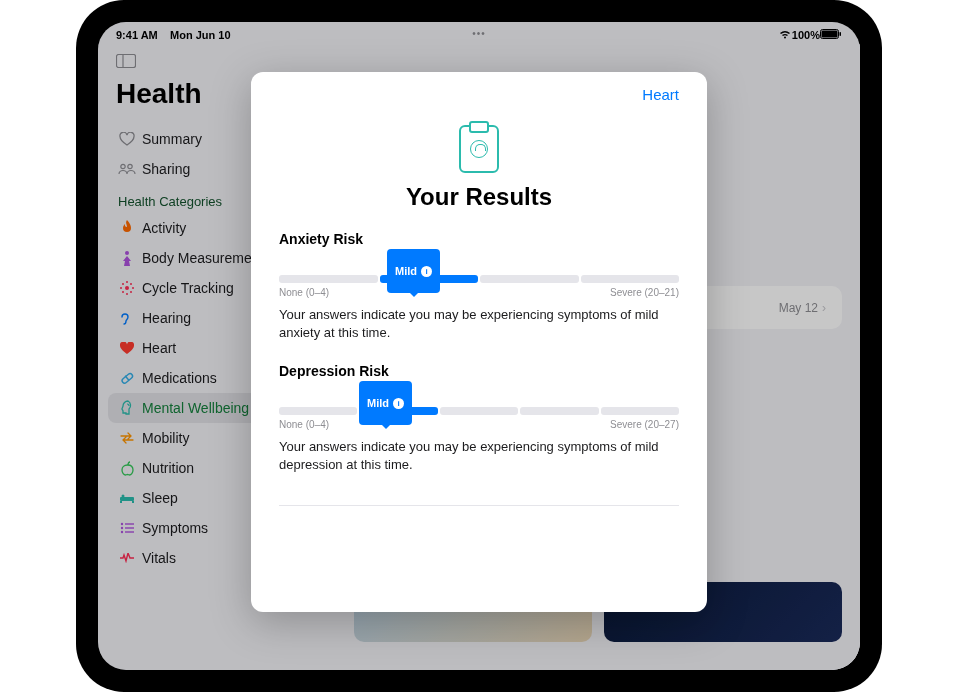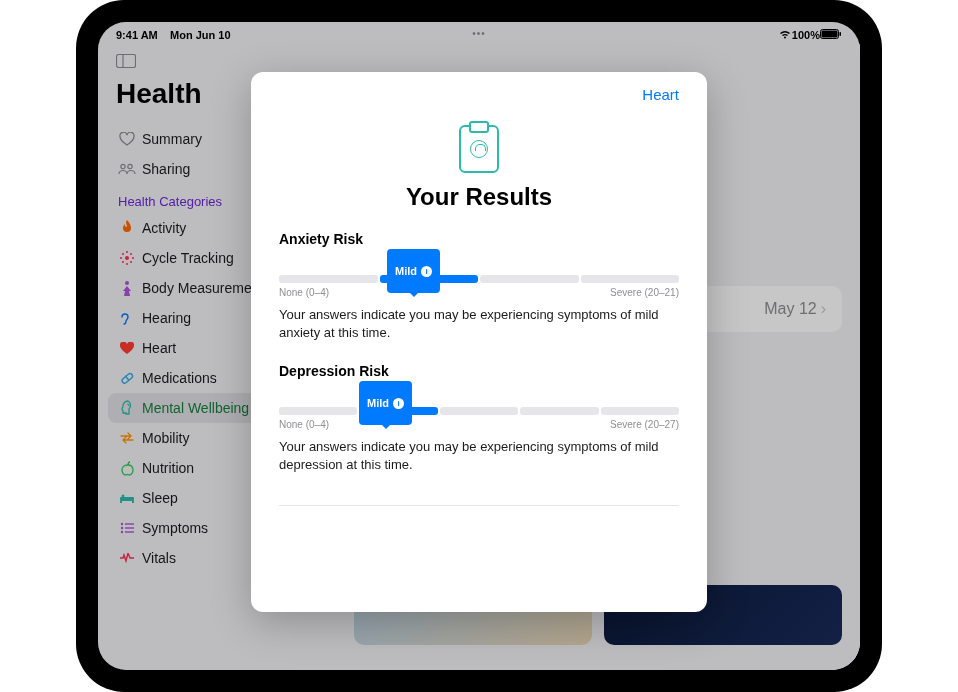--- a/index.html
+++ b/index.html
@@ -27,30 +27,30 @@
   
   .layout { display: flex; height: 100%; padding-top: 22px; }
   .sidebar { width: 238px; padding: 10px 10px 0 10px; overflow: hidden; }
   .main { flex: 1; background: #f2f2f7; position: relative; padding: 12px 18px; overflow: hidden; }
 
   .sidebar-title { font-size: 28px; font-weight: 700; margin: 6px 8px 14px 8px; }
   .sidebar-item {
     display: flex; align-items: center; gap: 6px; padding: 7px 10px; border-radius: 8px; font-size: 14px; color: #1c1c1e;
   }
   .sidebar-item.selected { background: #e1e1e6; color: #15803d; }
-  .sidebar-section-label { font-size: 13px; color: #6d28d9; margin: 10px 10px 4px 10px; }
+  .sidebar-section-label { font-size: 13px; color: #14532d; margin: 10px 10px 4px 10px; }
   .sidebar-group { margin-bottom: 4px; }
   .sidebar-icon { width: 18px; display: flex; justify-content: center; }
   .sidebar-toggle-icon { color: #8e8e93; margin: 0 8px 6px 8px; font-size: 16px; }
 
   .main-card {
     background: #fff; border-radius: 10px; padding: 14px 16px; margin-bottom: 14px;
     display: flex; justify-content: space-between; align-items: center; font-size: 13px; color: #333;
   }
-  .main-card .date { color: #8e8e93; font-size: 16px; display:flex; align-items:center; gap:4px;}
+  .main-card .date { color: #8e8e93; font-size: 12px; display:flex; align-items:center; gap:4px;}
   .main-heading { font-size: 18px; font-weight: 700; margin: 10px 4px 8px 4px; }
 
   .article-strip { display: flex; gap: 12px; }
   .article-tile { flex:1; height: 60px; border-radius: 10px; background: linear-gradient(135deg,#bcd4e6,#e8d5b5); }
   .article-tile.dark { background: linear-gradient(135deg,#0a1a3a,#1a2a5a); }
 
   
   .dim { position: absolute; inset: 0; background: rgba(0,0,0,0.22); }
 
   
@@ -168,45 +168,45 @@
 
         <div class="sidebar-item">
           <span class="sidebar-icon c-orange">
             <svg width="12" height="16" viewBox="0 0 12 16">
                 <path d="M6 0s4 4 4 8a4 4 0 11-8 0c0-2 1-3 2-4-0.5 2 0.5 3 2 3 0-3-2-4 0-7z" fill="#ff6a00"></path>
               </svg>
           </span>
           <span>Activity</span>
         </div>
         <div class="sidebar-item">
+          <span class="sidebar-icon c-purple">
+            <svg width="12" height="16" viewBox="0 0 12 16">
+                <circle cx="6" cy="3" r="2" fill="#af52de"></circle>
+                <path d="M6 6l-4 5h2l-1 5h6l-1-5h2z" fill="#af52de"></path>
+              </svg>
+          </span>
+          <span>Body Measurements</span>
+        </div>
+        <div class="sidebar-item">
           <span class="sidebar-icon c-pink">
             <svg width="16" height="16" viewBox="0 0 16 16">
                 <circle cx="8" cy="8" r="2" fill="#ff2d55"></circle>
                 <circle cx="8" cy="2" r="1" fill="#ff2d55"></circle>
                 <circle cx="8" cy="14" r="1" fill="#ff2d55"></circle>
                 <circle cx="2" cy="8" r="1" fill="#ff2d55"></circle>
                 <circle cx="14" cy="8" r="1" fill="#ff2d55"></circle>
                 <circle cx="4" cy="4" r="1" fill="#ff2d55"></circle>
                 <circle cx="12" cy="4" r="1" fill="#ff2d55"></circle>
                 <circle cx="4" cy="12" r="1" fill="#ff2d55"></circle>
                 <circle cx="12" cy="12" r="1" fill="#ff2d55"></circle>
               </svg>
           </span>
           <span>Cycle Tracking</span>
         </div>
         <div class="sidebar-item">
-          <span class="sidebar-icon c-purple">
-            <svg width="12" height="16" viewBox="0 0 12 16">
-                <circle cx="6" cy="3" r="2" fill="#af52de"></circle>
-                <path d="M6 6l-4 5h2l-1 5h6l-1-5h2z" fill="#af52de"></path>
-              </svg>
-          </span>
-          <span>Body Measurements</span>
-        </div>
-        <div class="sidebar-item">
           <span class="sidebar-icon c-blue">
             <svg width="12" height="16" viewBox="0 0 12 16">
                 <path d="M3 14c2 0 2-2 2-3s2-2 2-4a3 3 0 10-6 0" fill="none" stroke="#007aff" stroke-width="1.4" stroke-linecap="round"></path>
               </svg>
           </span>
           <span>Hearing</span>
         </div>
         <div class="sidebar-item">
           <span class="sidebar-icon c-red">
             <svg width="14" height="12" viewBox="0 0 14 12">

